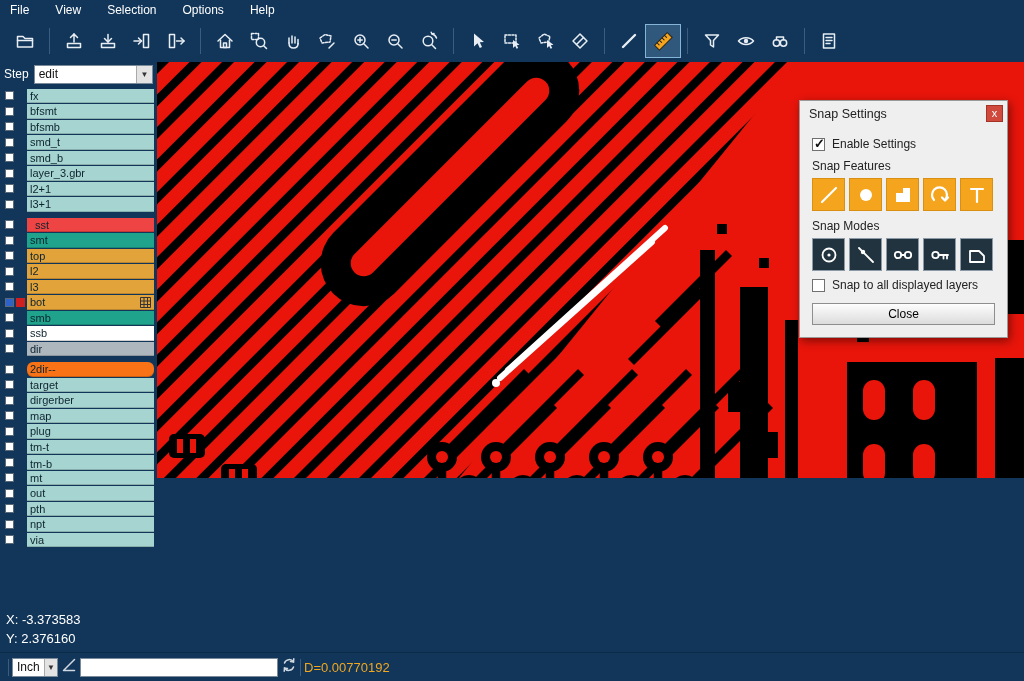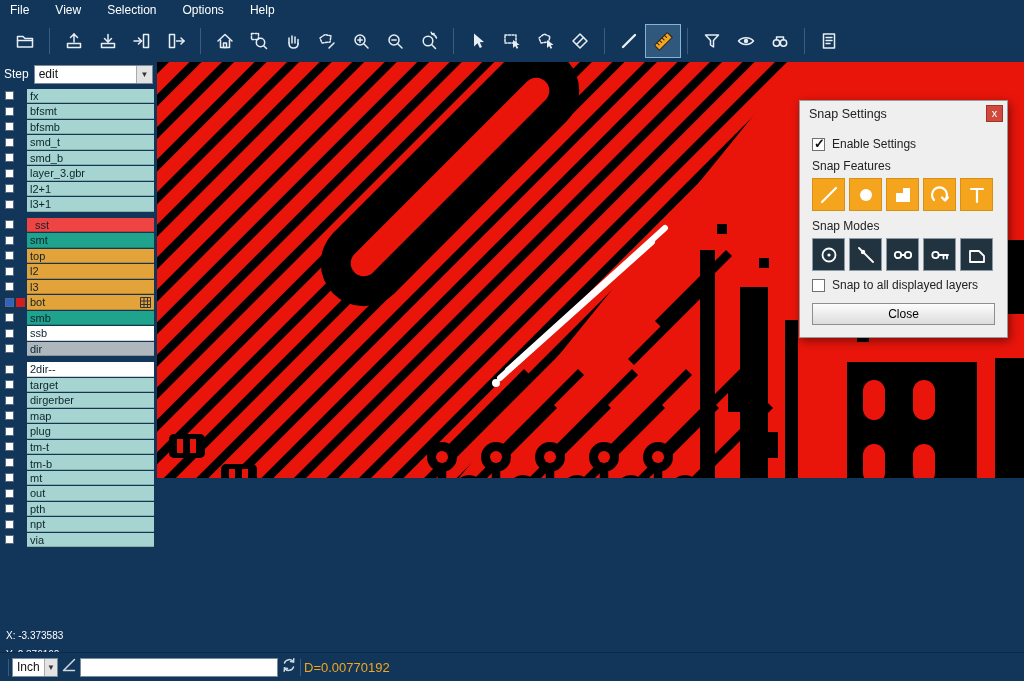--- a/index.html
+++ b/index.html
@@ -34,21 +34,21 @@
   .layers { margin-top:2px; }
   .layer-row { height:15.5px; display:flex; align-items:center; }
   .chkcol { width:27px; display:flex; align-items:center; gap:2px; padding-left:5px; }
   .chk { width:9px; height:9px; background:#fff; border:1px solid #5a6a78; }
   .chk.on { background:#2f62c9; }
   .reddot { width:9px; height:9px; background:#cf1f1f; }
   .cell { flex:1; height:14.5px; margin-right:3px; display:flex; align-items:center;
     padding:0 3px; font-size:11px; color:#0d2430; box-shadow:inset 0 -1px rgba(0,0,0,.18); }
   .cell .lname { flex:1; white-space:nowrap; overflow:hidden; }
   .gap { height:5px; }
-  .coords { position:absolute; left:6px; top:548px; color:#fff; font-size:10px; line-height:19px;margin-top:16px; }
+  .coords { position:absolute; left:6px; top:548px; color:#fff; font-size:13px; line-height:19px; }
 
   
   .canvas { position:absolute; left:157px; top:62px; width:867px; height:416px;
     background:#E9150B; overflow:hidden; }
 
   
   .snap-dialog { position:absolute; left:799px; top:100px; width:209px; z-index:10;
     background:#efefef; border:1px solid #9a9a9a; box-shadow:2px 3px 9px rgba(0,0,0,.45);
     font-size:12px; color:#222; }
   .sd-title { height:25px; display:flex; align-items:center; padding:0 4px 0 9px;
@@ -402,21 +402,21 @@
           </span>
           <span class="cell" style="background: rgb(174, 182, 190);">
             <span class="lname">dir</span>
           </span>
         </div>
       <div class="gap"></div>
       <div class="layer-row">
           <span class="chkcol">
             <span class="chk"></span>
           </span>
-          <span class="cell" style="background: #ffffff;">
+          <span class="cell" style="background: #f97316; border-radius: 6px;">
             <span class="lname">2dir--</span>
           </span>
         </div>
       <div class="layer-row">
           <span class="chkcol">
             <span class="chk"></span>
           </span>
           <span class="cell" style="background: rgb(166, 212, 208);">
             <span class="lname">target</span>
           </span>

